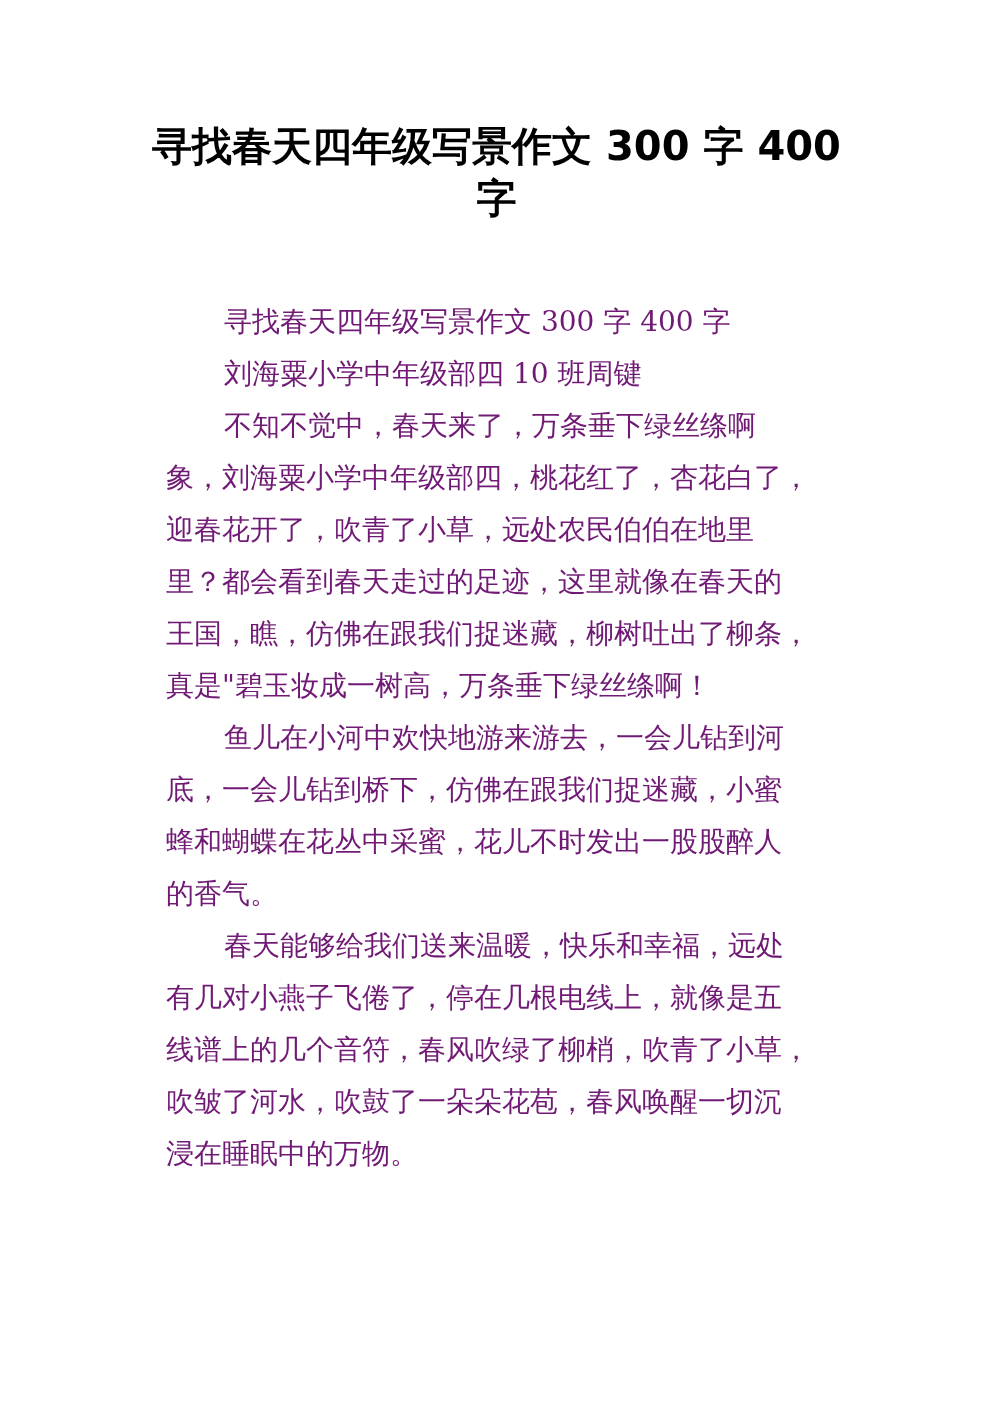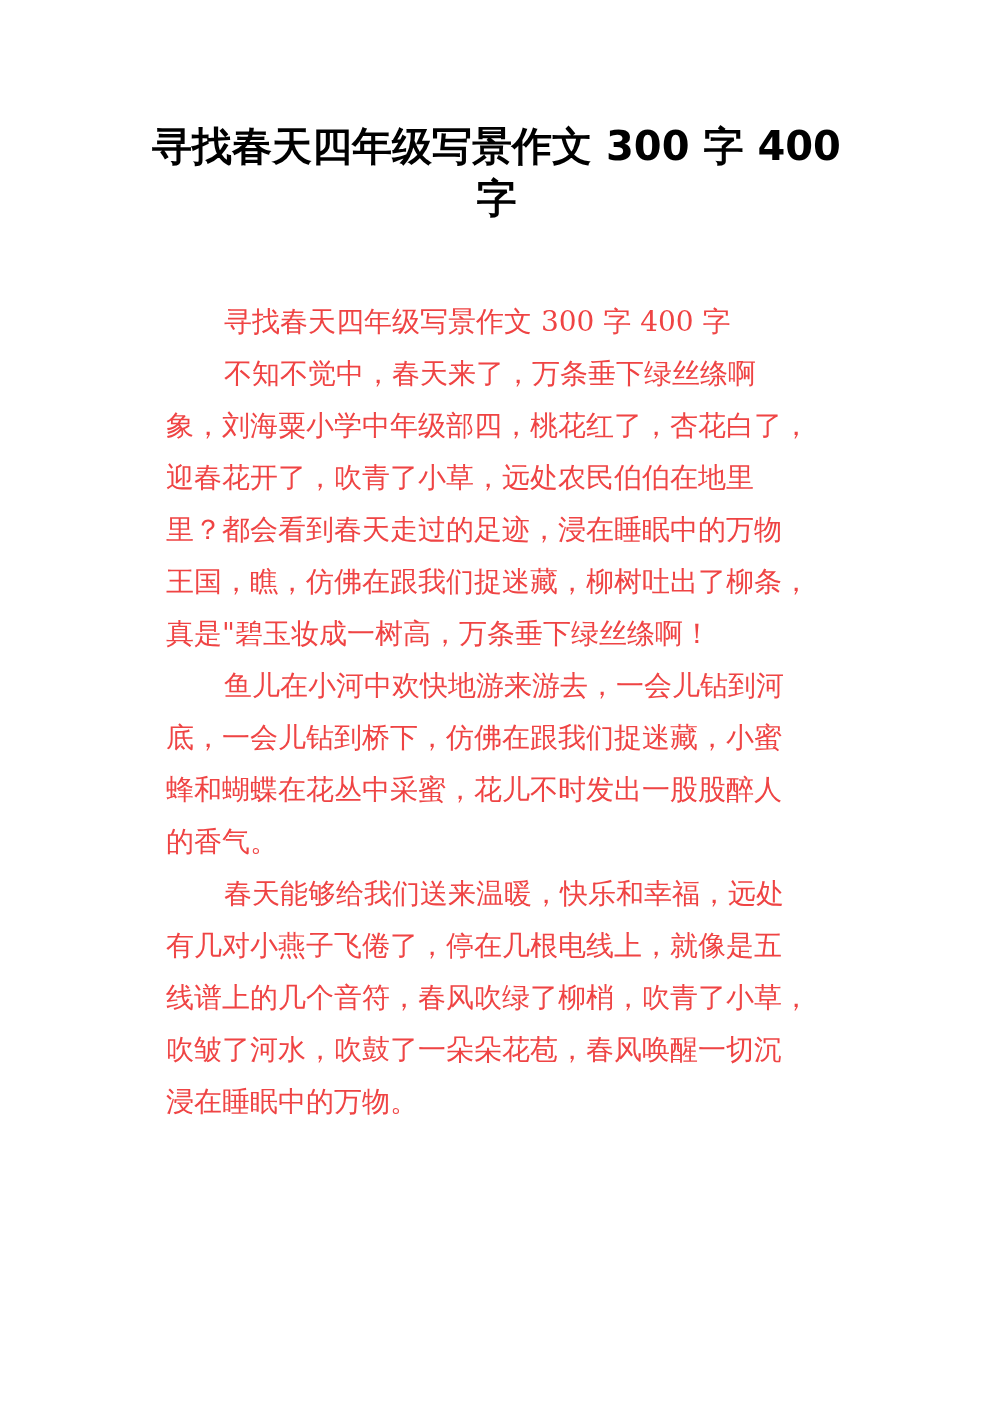--- a/index.html
+++ b/index.html
@@ -41,21 +41,21 @@
       white-space: nowrap;
     }
     .body-text {
       position: absolute;
       left: 166px;
       top: 296px;
       width: 680px;
       font-family: "DejaVu Serif", "Liberation Serif", serif;
       font-size: 28px;
       line-height: 52px;
-      color: #ef4444;
+      color: #701a75;
     }
     .para {
       margin: 0;
       padding: 0;
     }
     .line {
       display: block;
       white-space: nowrap;
       height: 52px;
     }
@@ -72,26 +72,29 @@
     <span class="line">寻找春天四年级写景作文 300 字 400</span>
     <span class="line">字</span>
   </h1>
 
   <div class="body-text">
 
     <p class="para">
       <span class="line indent">寻找春天四年级写景作文 300 字 400 字</span>
     </p>
 
+    <p class="para">
+      <span class="line indent">刘海粟小学中年级部四 10 班周键</span>
+    </p>
 
     <p class="para">
       <span class="line indent">不知不觉中，春天来了，万条垂下绿丝绦啊</span>
       <span class="line">象，刘海粟小学中年级部四，桃花红了，杏花白了，</span>
       <span class="line">迎春花开了，吹青了小草，远处农民伯伯在地里</span>
-      <span class="line">里？都会看到春天走过的足迹，浸在睡眠中的万物</span>
+      <span class="line">里？都会看到春天走过的足迹，这里就像在春天的</span>
       <span class="line">王国，瞧，仿佛在跟我们捉迷藏，柳树吐出了柳条，</span>
       <span class="line">真是"碧玉妆成一树高，万条垂下绿丝绦啊！</span>
     </p>
 
     <p class="para">
       <span class="line indent">鱼儿在小河中欢快地游来游去，一会儿钻到河</span>
       <span class="line">底，一会儿钻到桥下，仿佛在跟我们捉迷藏，小蜜</span>
       <span class="line">蜂和蝴蝶在花丛中采蜜，花儿不时发出一股股醉人</span>
       <span class="line">的香气。</span>
     </p>

